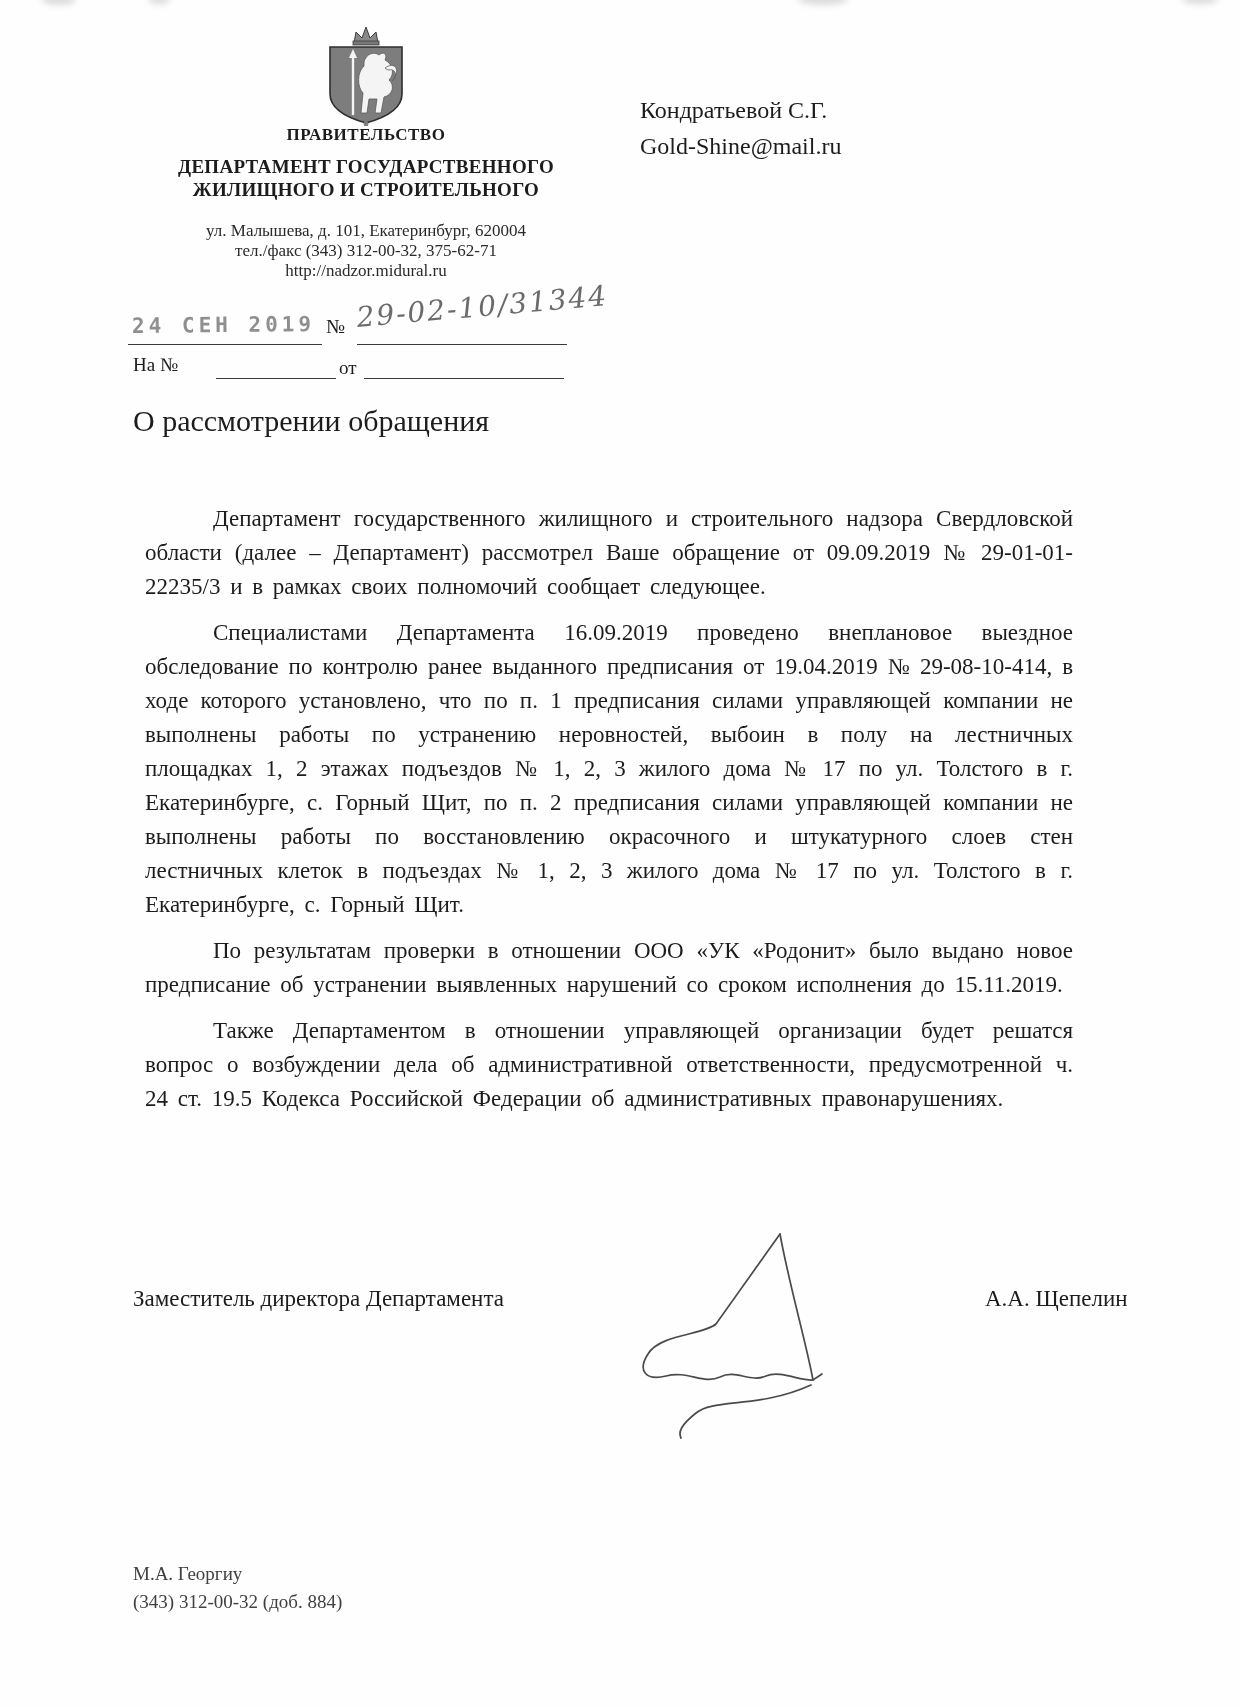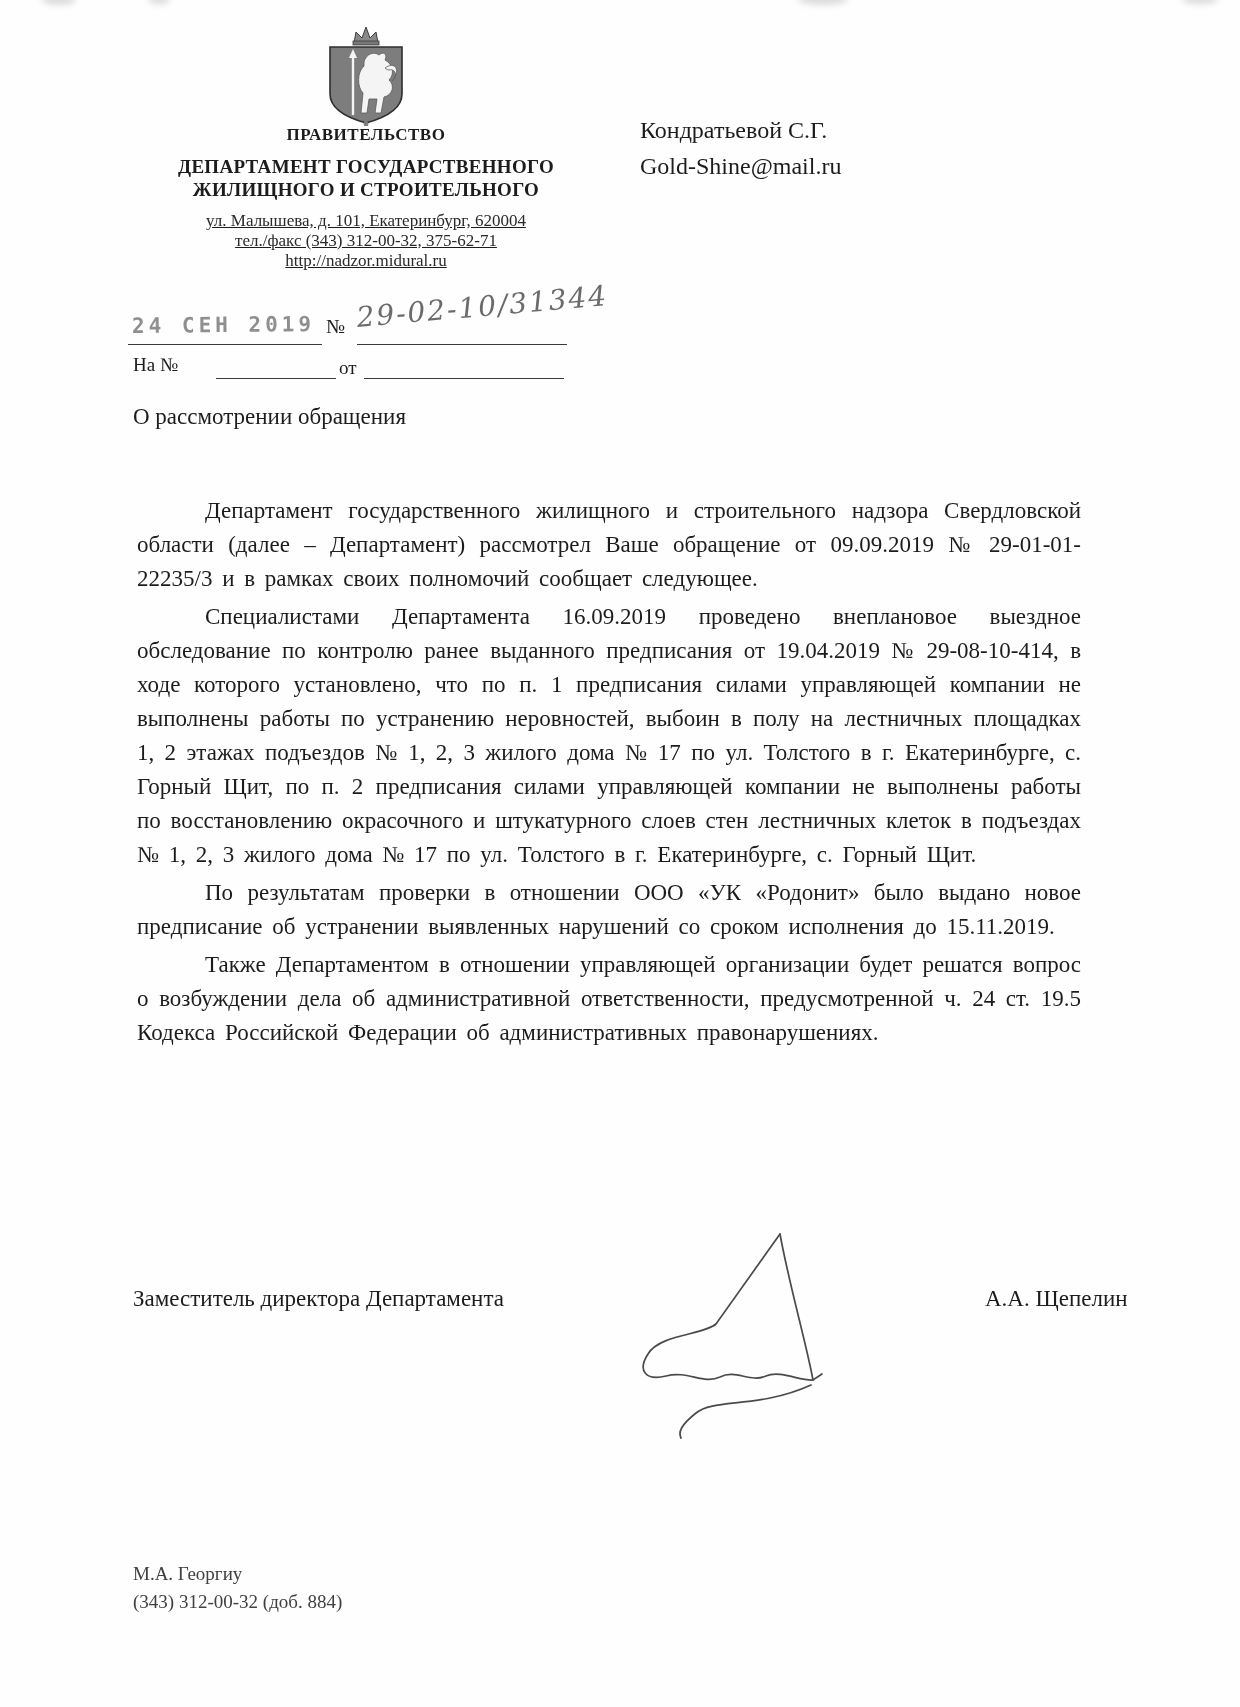--- a/index.html
+++ b/index.html
@@ -20,24 +20,24 @@
   .s4{left:1182px;top:-5px;width:36px;height:9px;}
 
   .letterhead{
     position:absolute;left:130px;top:124px;width:472px;
     text-align:center;
   }
   .emblem{position:absolute;left:322px;top:24px;}
   .gov-line{font-weight:bold;font-size:17px;line-height:21px;letter-spacing:.5px;}
   .dept-block{margin-top:10px;}
   .dept-line{font-weight:bold;font-size:19px;line-height:23px;letter-spacing:.3px;}
-  .contact-block{margin-top:10px;text-decoration:underline;}
+  .contact-block{margin-top:20px;}
   .contact-line{font-size:17px;line-height:20px;color:#2a2a2a;}
 
-  .addressee{position:absolute;left:640px;top:112px;font-size:24px;line-height:36px;}
+  .addressee{position:absolute;left:640px;top:92px;font-size:24px;line-height:36px;}
 
   .stamp-date{
     position:absolute;left:132px;top:313px;
     font-family:"DejaVu Sans Mono",monospace;
     font-size:21px;color:#8f8f8f;letter-spacing:4px;font-weight:bold;
     transform:rotate(-.6deg);
   }
   .num-label{position:absolute;left:326px;top:315px;font-size:20px;}
   .handwritten{
     position:absolute;left:356px;top:288px;width:300px;
@@ -46,29 +46,29 @@
     transform:rotate(-5deg);white-space:nowrap;
   }
   .uline{position:absolute;height:0;border-bottom:1.5px solid #3a3a3a;}
   .u1{left:128px;top:344px;width:194px;}
   .u2{left:357px;top:344px;width:210px;}
   .u3{left:216px;top:378px;width:120px;}
   .u4{left:364px;top:378px;width:200px;}
   .reply-no{position:absolute;left:133px;top:354px;font-size:19px;}
   .reply-from{position:absolute;left:339px;top:357px;font-size:19px;}
 
-  .subject{position:absolute;left:133px;top:404px;font-size:23px;}
+  .subject{position:absolute;left:133px;top:404px;font-size:30px;}
 
   .body-text{
     position:absolute;left:133px;top:490px;width:952px;
     font-size:23px;line-height:34px;
     text-align:justify;text-align-last:left;
     word-spacing:4px;
   }
-  .body-text p{margin:4px;text-indent:68px;}
+  .body-text p{margin:12px;text-indent:68px;}
 
   .sign-position{position:absolute;left:133px;top:1286px;font-size:23px;}
   .sign-name{position:absolute;left:985px;top:1286px;font-size:23px;}
   .signature-svg{position:absolute;left:608px;top:1222px;}
 
   .executor{position:absolute;left:133px;top:1560px;font-size:19px;line-height:28px;color:#404040;}
 </style>
 </head>
 <body>
 

